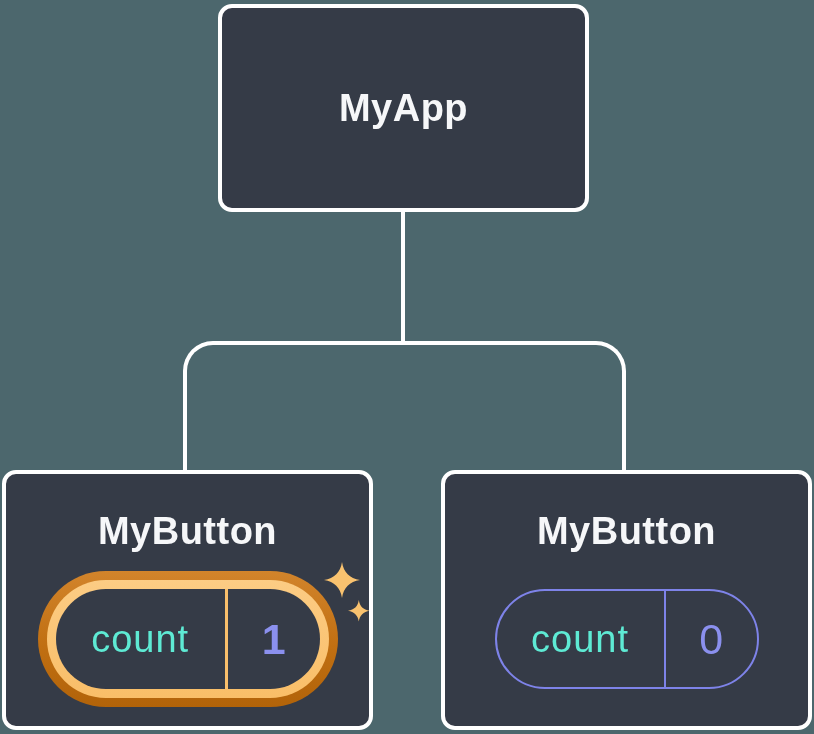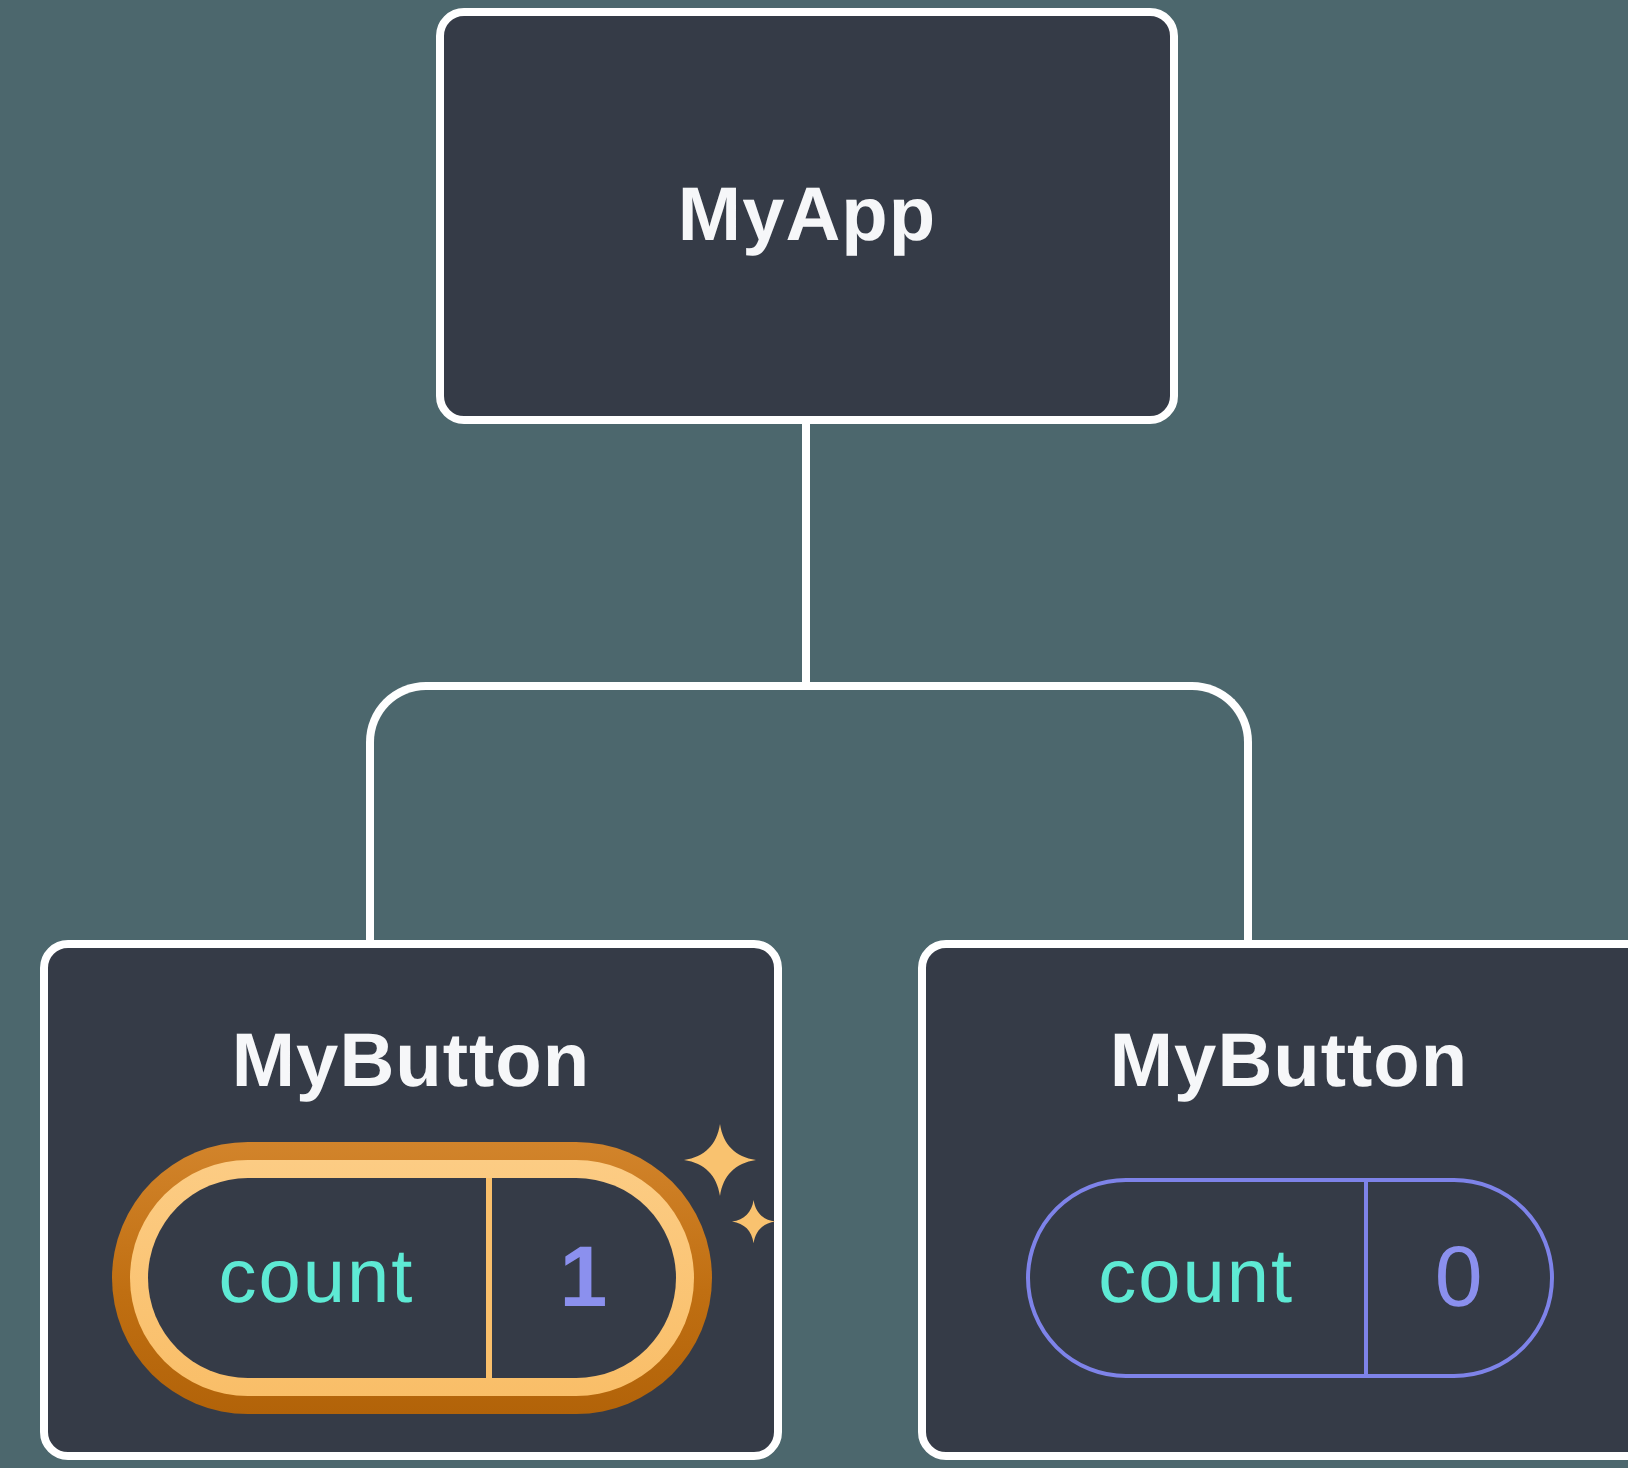--- a/index.html
+++ b/index.html
@@ -16,21 +16,21 @@
     position: absolute;
     background: #353B47;
     border: 4px solid #FFFFFF;
     border-radius: 14px;
   }
   .node-root {
     left: 218px; top: 4px;
     width: 371px; height: 208px;
     display: flex; align-items: center; justify-content: center;
   }
-  .node-child { width: 371px; height: 260px; top: 470px; margin-left: 18px; }
+  .node-child { width: 371px; height: 260px; top: 470px; }
   .node-child.pos-left  { left: 2px; }
   .node-child.pos-right { left: 441px; }
 
   .node-title {
     font-size: 38px;
     font-weight: 700;
     color: #F6F7F9;
     letter-spacing: 0.5px;
   }
   .child-title {

